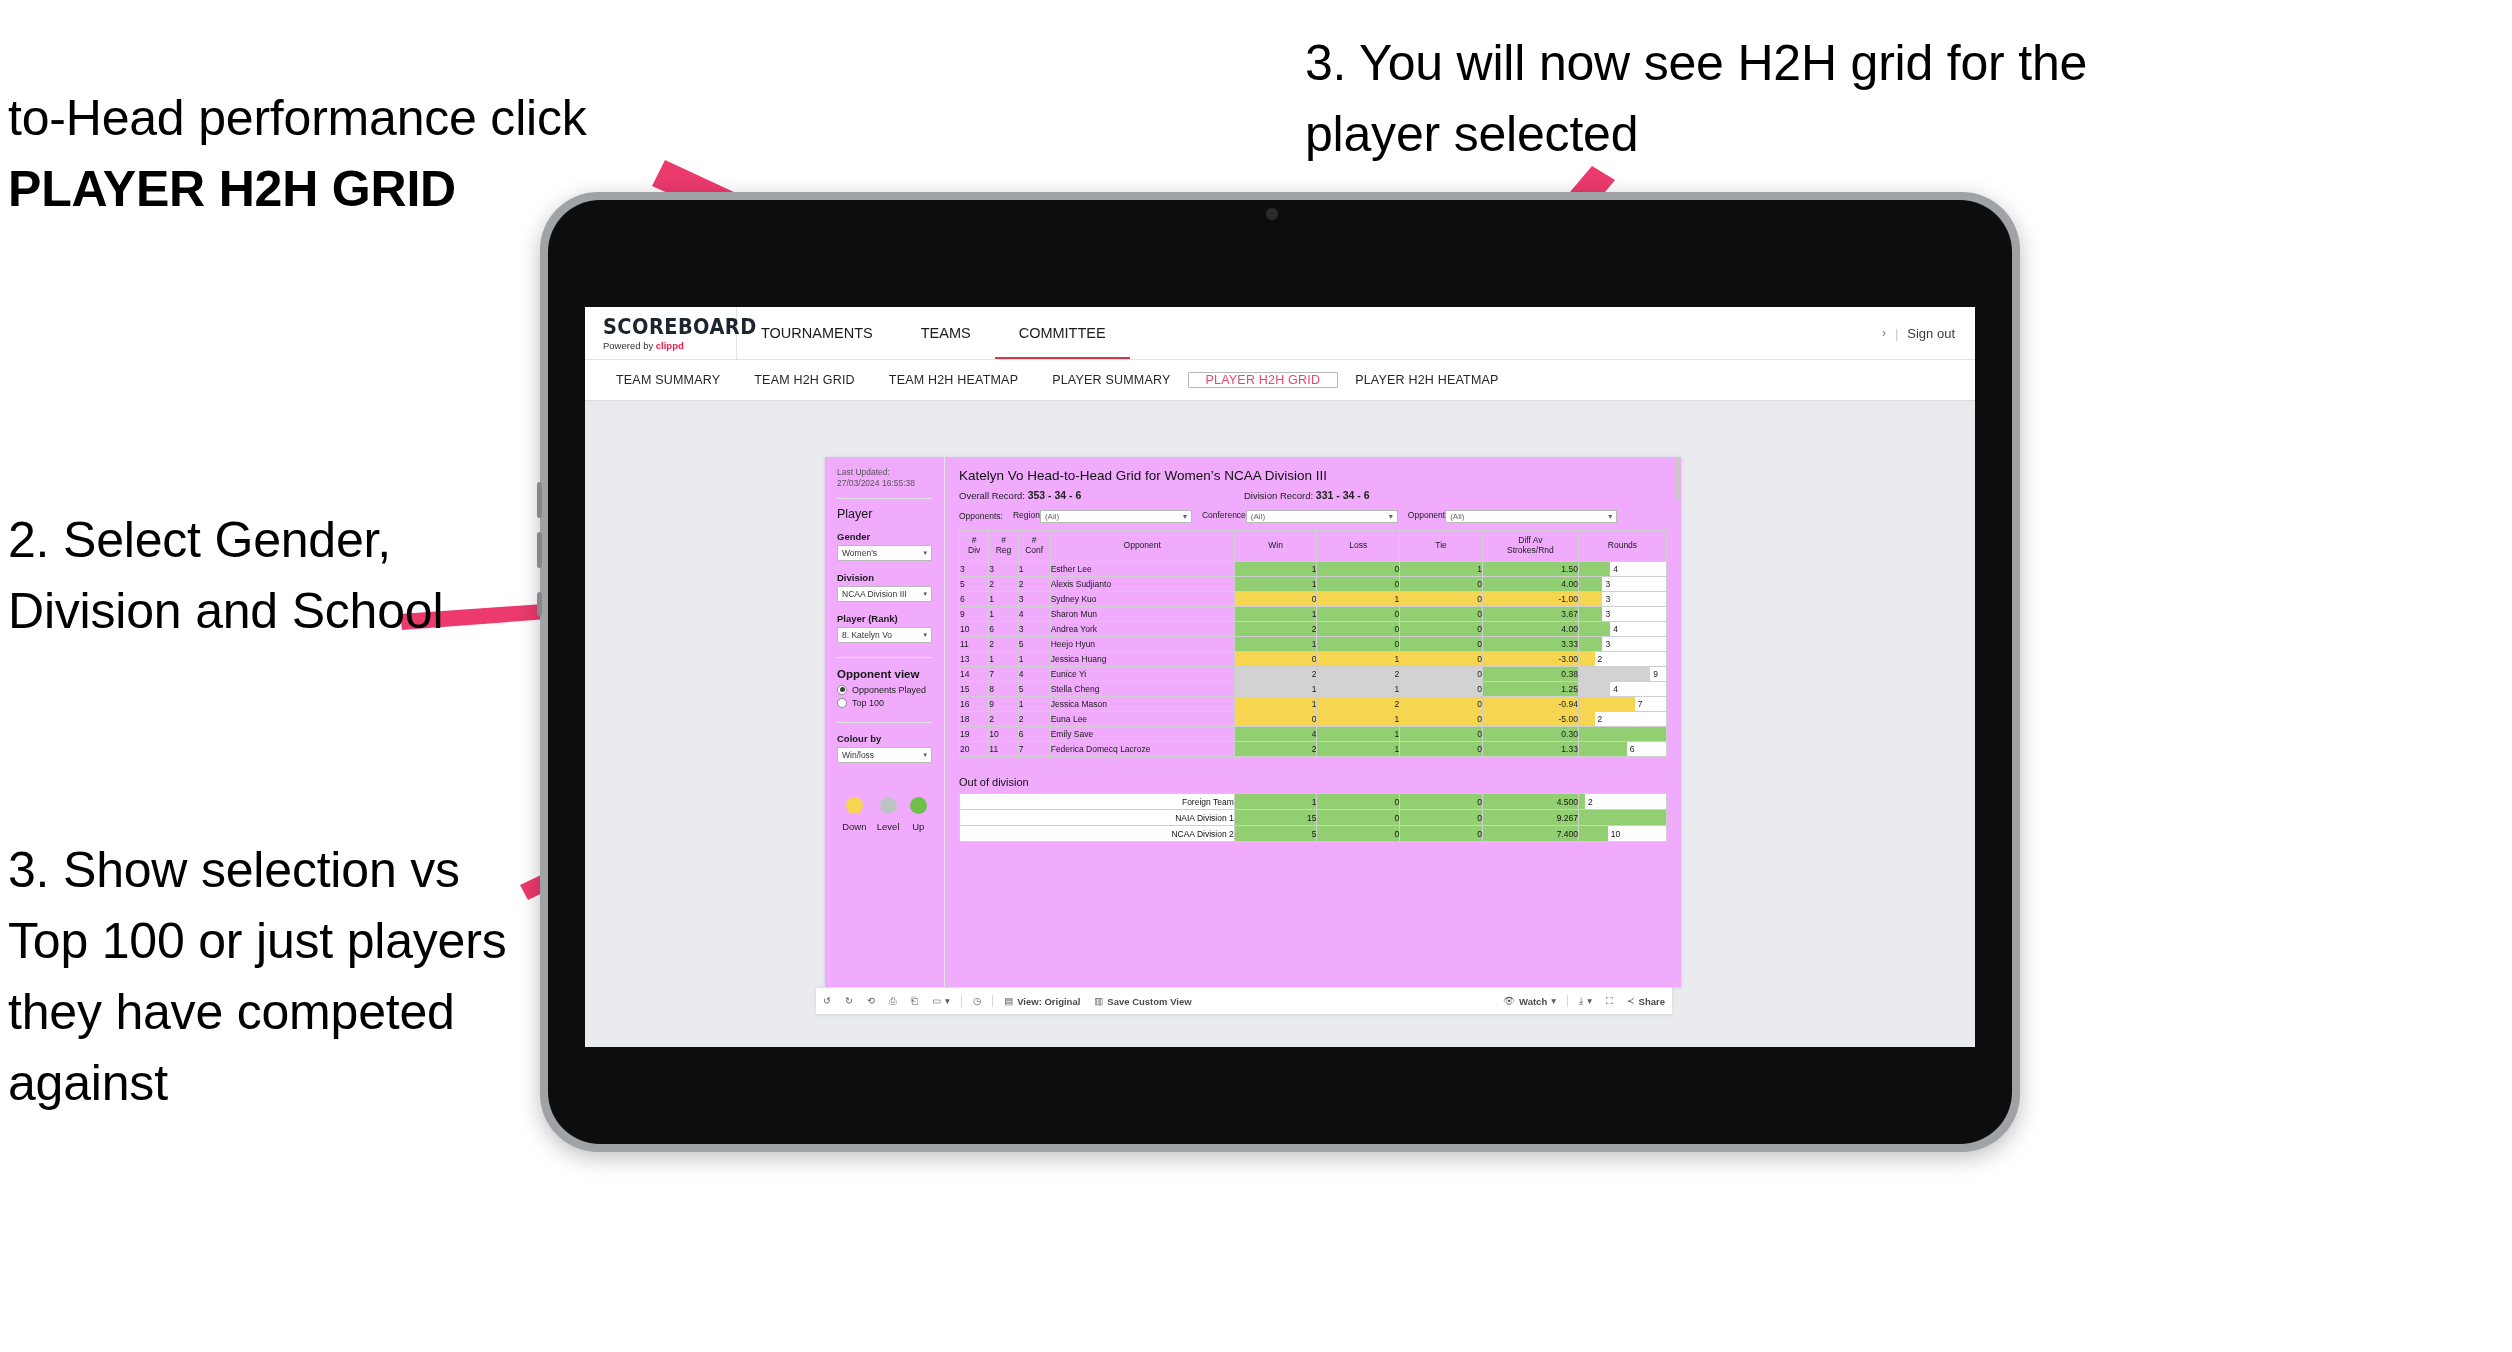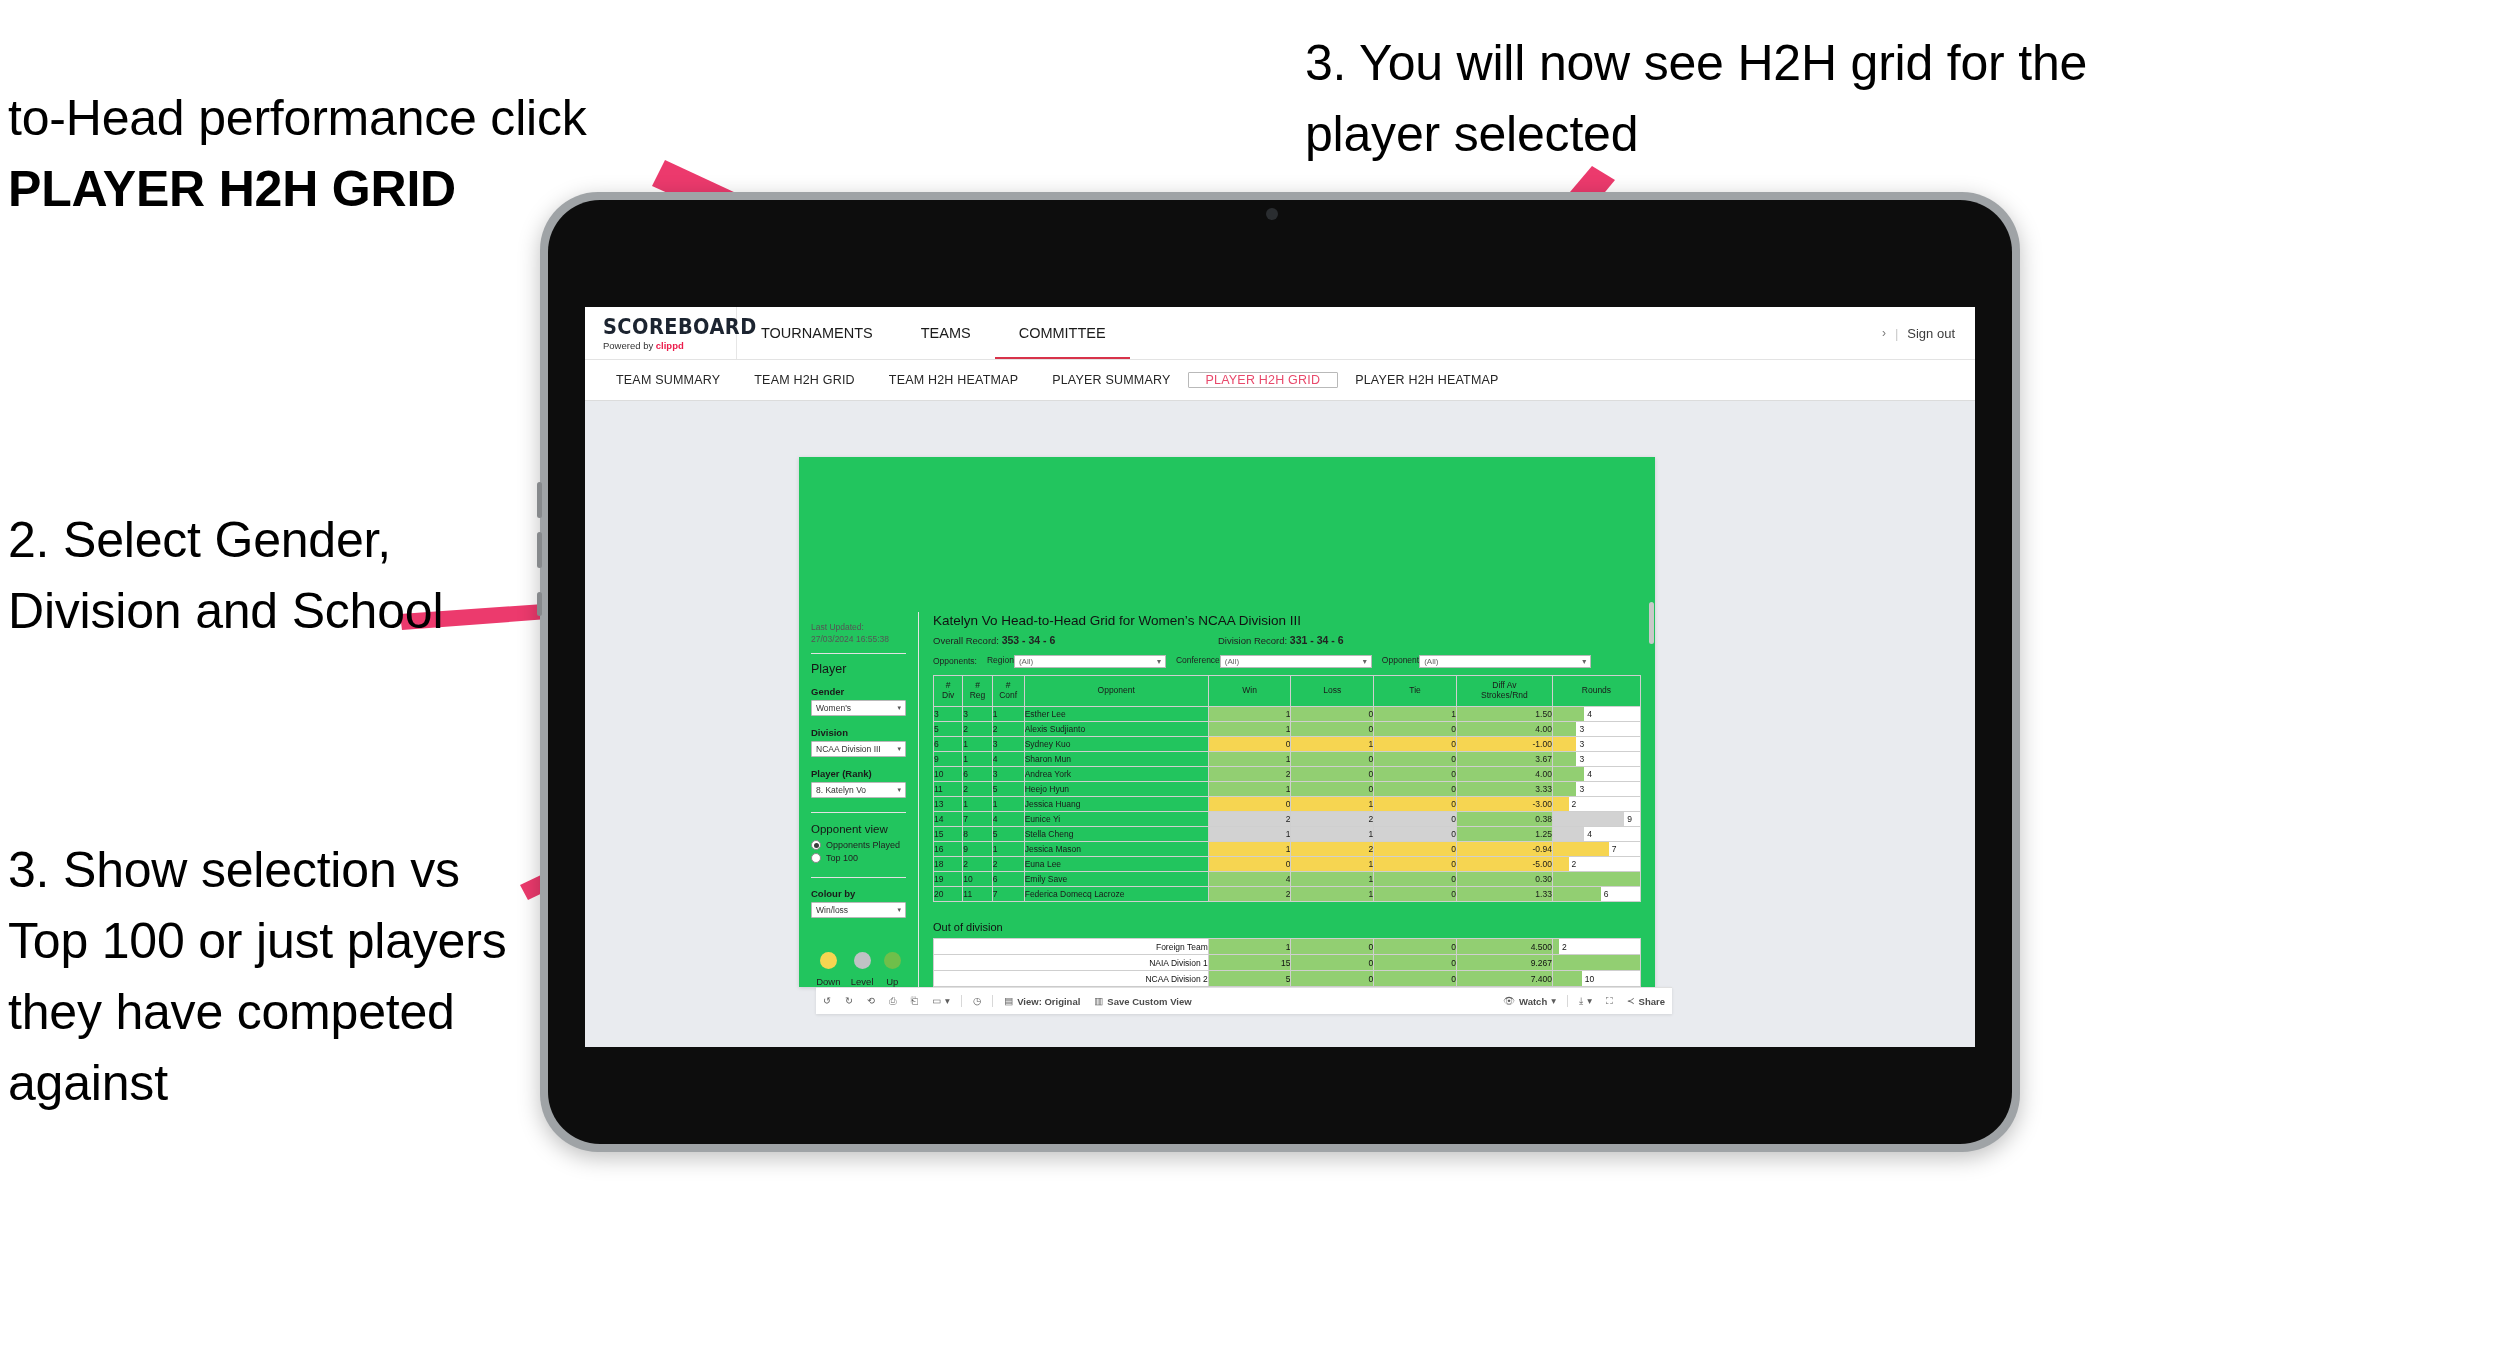--- a/index.html
+++ b/index.html
@@ -51,35 +51,35 @@
   .signout .chev{font-size:12px;color:#7a7a7a;}
   .signout .bar{color:#c9c9c9;}
 
   .subnav{height:40px;background:#fff;display:flex;align-items:center;
           padding-left:14px;border-bottom:1px solid #dcdcdc;}
   .subnav .item{padding:0 17px;font-size:12.5px;color:#262626;letter-spacing:.2px;}
   .subnav .item.sel{color:#e8496b;}
 
   
   #canvas{position:relative;height:648px;background:#e9ebef;}
-  #wb{position:absolute;left:214px;top:56px;width:856px;height:530px;
-      background:#22c55e;box-shadow:0 1px 4px rgba(0,0,0,.14);display:flex;align-items:flex-end;}
+  #wb{position:absolute;left:240px;top:56px;width:856px;height:530px;
+      background:#f0abfc;box-shadow:0 1px 4px rgba(0,0,0,.14);display:flex;}
 
   .side{width:120px;border-right:1px solid #e4e4e4;padding:10px 12px 0 12px;
         box-sizing:border-box;font-size:9px;color:#222;}
   .upd{font-size:8.5px;color:#555;line-height:1.35;}
   .hr{height:1px;background:#e2e2e2;margin:8px 0;}
   .side h3{font-size:12.5px;margin:6px 0 10px 0;font-weight:normal;color:#161616;}
   .fld{margin-bottom:11px;}
   .fld .lbl{font-size:9.5px;font-weight:bold;color:#1a1a1a;margin-bottom:3px;}
   .sel{height:14px;border:1px solid #b9b9b9;background:#fff;border-radius:1px;
        display:flex;align-items:center;justify-content:space-between;
        padding:0 4px;font-size:8.5px;color:#333;}
   .sel .ca{font-size:7px;color:#555;}
-  .side h4{font-size:11.5px;margin:3px 0 5px 0;font-weight:normal;color:#161616;}
+  .side h4{font-size:11.5px;margin:3px 0 5px 0;font-weight:bold;color:#161616;}
   .radio{display:flex;align-items:center;gap:5px;font-size:9px;margin-bottom:3px;
          color:#222;}
   .rb{width:8px;height:8px;border:1px solid #8a8a8a;border-radius:50%;
       background:#fff;position:relative;flex:none;}
   .rb.on::after{content:"";position:absolute;left:1.5px;top:1.5px;width:5px;
       height:5px;border-radius:50%;background:#3c3c3c;}
   .legend{display:flex;justify-content:space-around;margin-top:34px;}
   .legend .cell{text-align:center;}
   .dot{width:17px;height:17px;border-radius:50%;margin:0 auto 7px auto;}
   .legend .cap{font-size:9.5px;color:#222;}

